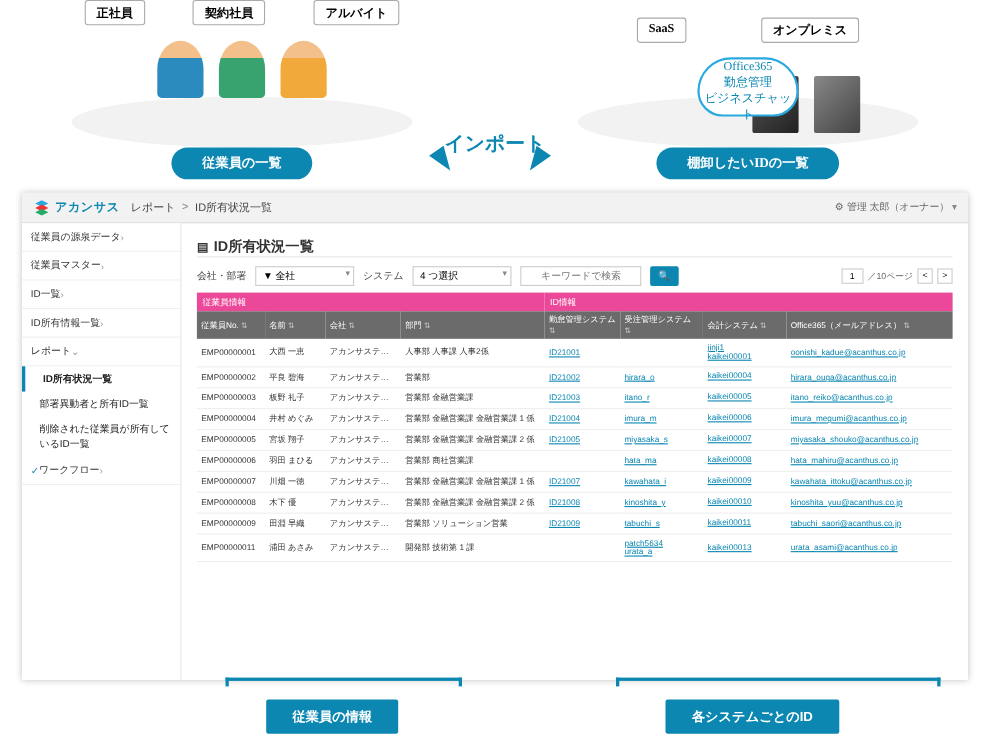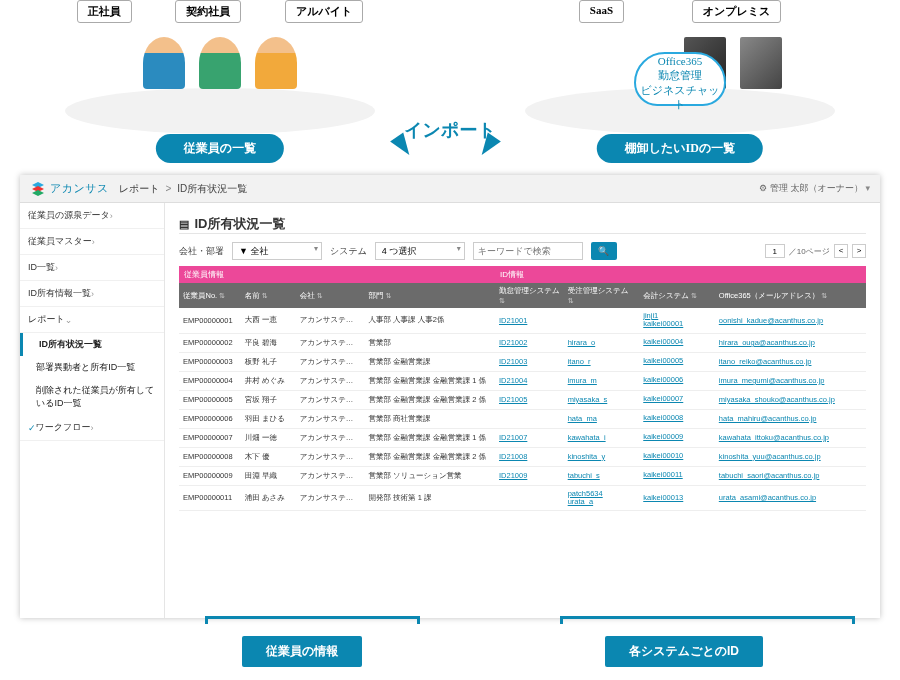--- a/index.html
+++ b/index.html
@@ -26,21 +26,21 @@
   .import-label { position:absolute; top:118px; left:50%; transform:translateX(-50%); font-weight:bold; color:#0b87b1; font-size:18px; z-index:4;}
   .arrow { position:absolute; top:135px; width:0;height:0; border-left:8px solid transparent; border-right:8px solid transparent; border-top:22px solid #0b87b1; }
   .arrow.l { left:395px; transform: rotate(-35deg);}
   .arrow.r { left:480px; transform: rotate(35deg);}
 
   
   .app { position:absolute; top:175px; left:20px; right:20px; bottom:62px; box-shadow:0 0 6px rgba(0,0,0,.25); display:flex; flex-direction:column; }
   .crumb { height:28px; background:#f2f2f2; display:flex; align-items:center; font-size:10px; padding:0 10px; color:#444; border-bottom:1px solid #ddd;}
   .crumb .logo { margin-right:10px; display:flex; align-items:center; gap:4px;}
   .crumb .logo svg{ display:block;}
-  .crumb .brand { color:#0b87b1; letter-spacing:.5px; font-size:11px; }
+  .crumb .brand { color:#0b87b1; letter-spacing:.5px; font-size:11px;font-weight:bold; }
   .crumb .sep { margin:0 6px; color:#888;}
   .crumb .spacer { flex:1;}
   .crumb .user { font-size:9px; color:#666; }
   .crumb .user::before{ content:"⚙"; margin-right:3px;}
   .crumb .caret::after{ content:" ▾"; color:#888;}
 
   .body { flex:1; display:flex; min-height:0;}
   .sidebar { width:145px; border-right:1px solid #e5e5e5; font-size:9px; background:#fff; overflow:hidden;}
   .side-item { padding:6px 8px; display:flex; align-items:center; border-bottom:1px solid #f0f0f0; color:#333;}
   .side-item .chev::after{content:"›"; color:#999;}
@@ -52,21 +52,21 @@
   .main { flex:1; display:flex; flex-direction:column; padding:12px 14px 6px; min-width:0; }
   .main h2 { font-size:13px; color:#333; display:flex; align-items:center; gap:5px;}
   .main h2::before{ content:"▤"; font-size:11px;}
   .main .hint { font-size:8px; color:#666; margin:4px 0 10px;}
   .main hr { border:none; border-top:1px solid #e5e5e5; margin-bottom:8px;}
 
   .filters { display:flex; align-items:center; gap:8px; font-size:9px; color:#444; margin-bottom:6px;}
   .filters .sel { height:18px; border:1px solid #ccc; font-size:9px; padding:0 14px 0 6px; min-width:90px; background:#fff; appearance:none; position:relative;}
   .filters .wrap { position:relative; display:inline-block;}
   .filters .wrap::after{content:"▾"; position:absolute; right:4px; top:2px; font-size:8px; color:#888; pointer-events:none;}
-  .filters input.search { height:18px; border:1px solid #ccc; font-size:9px; padding:0 4px; width:110px;}
+  .filters input.search { height:18px; border:1px solid #ccc; font-size:9px; padding:0 18px; width:110px;}
   .filters .go { width:26px; height:18px; background:#0b87b1; color:#fff; border:none; border-radius:2px; font-size:9px;}
 
   .pager { margin-left:auto; font-size:8px; color:#666; display:flex; align-items:center; gap:4px;}
   .pager .box{ width:20px; height:14px; border:1px solid #ccc; text-align:center; font-size:8px;}
   .pager .pbtn{ width:14px;height:14px;border:1px solid #ccc;background:#fff;font-size:8px;line-height:12px;padding:0;}
 
   table { width:100%; border-collapse:collapse; font-size:7.5px; table-layout:fixed;}
   thead .grp th { background:#ec4899; color:#fff; font-weight:normal; text-align:left; padding:3px 5px; font-size:8px;}
   thead .cols th { background:#6b6b6b; color:#fff; font-weight:normal; text-align:left; padding:3px 4px; font-size:7.5px;}
   thead .cols th .sort::after{ content:" ⇅"; opacity:.6; font-size:7px;}
@@ -97,21 +97,21 @@
     <div class="avatars">
       <div class="a1"></div>
       <div class="a2"></div>
       <div class="a3"></div>
     </div>
     <div class="ellipse"></div>
     <div class="pill">従業員の一覧</div>
   </div>
 
   <div class="cluster c-right">
-    <div class="labels" style="justify-content:space-around; padding:0 30px;">
+    <div class="labels" style="justify-content:space-around; padding:16px 30px;">
       <span>SaaS</span>
       <span>オンプレミス</span>
     </div>
     <div class="servers">
       <div style="width:92px"></div>
       <div class="srv"></div>
       <div class="srv2"></div>
     </div>
     <div class="cloud">
       <span>Office365</span>

